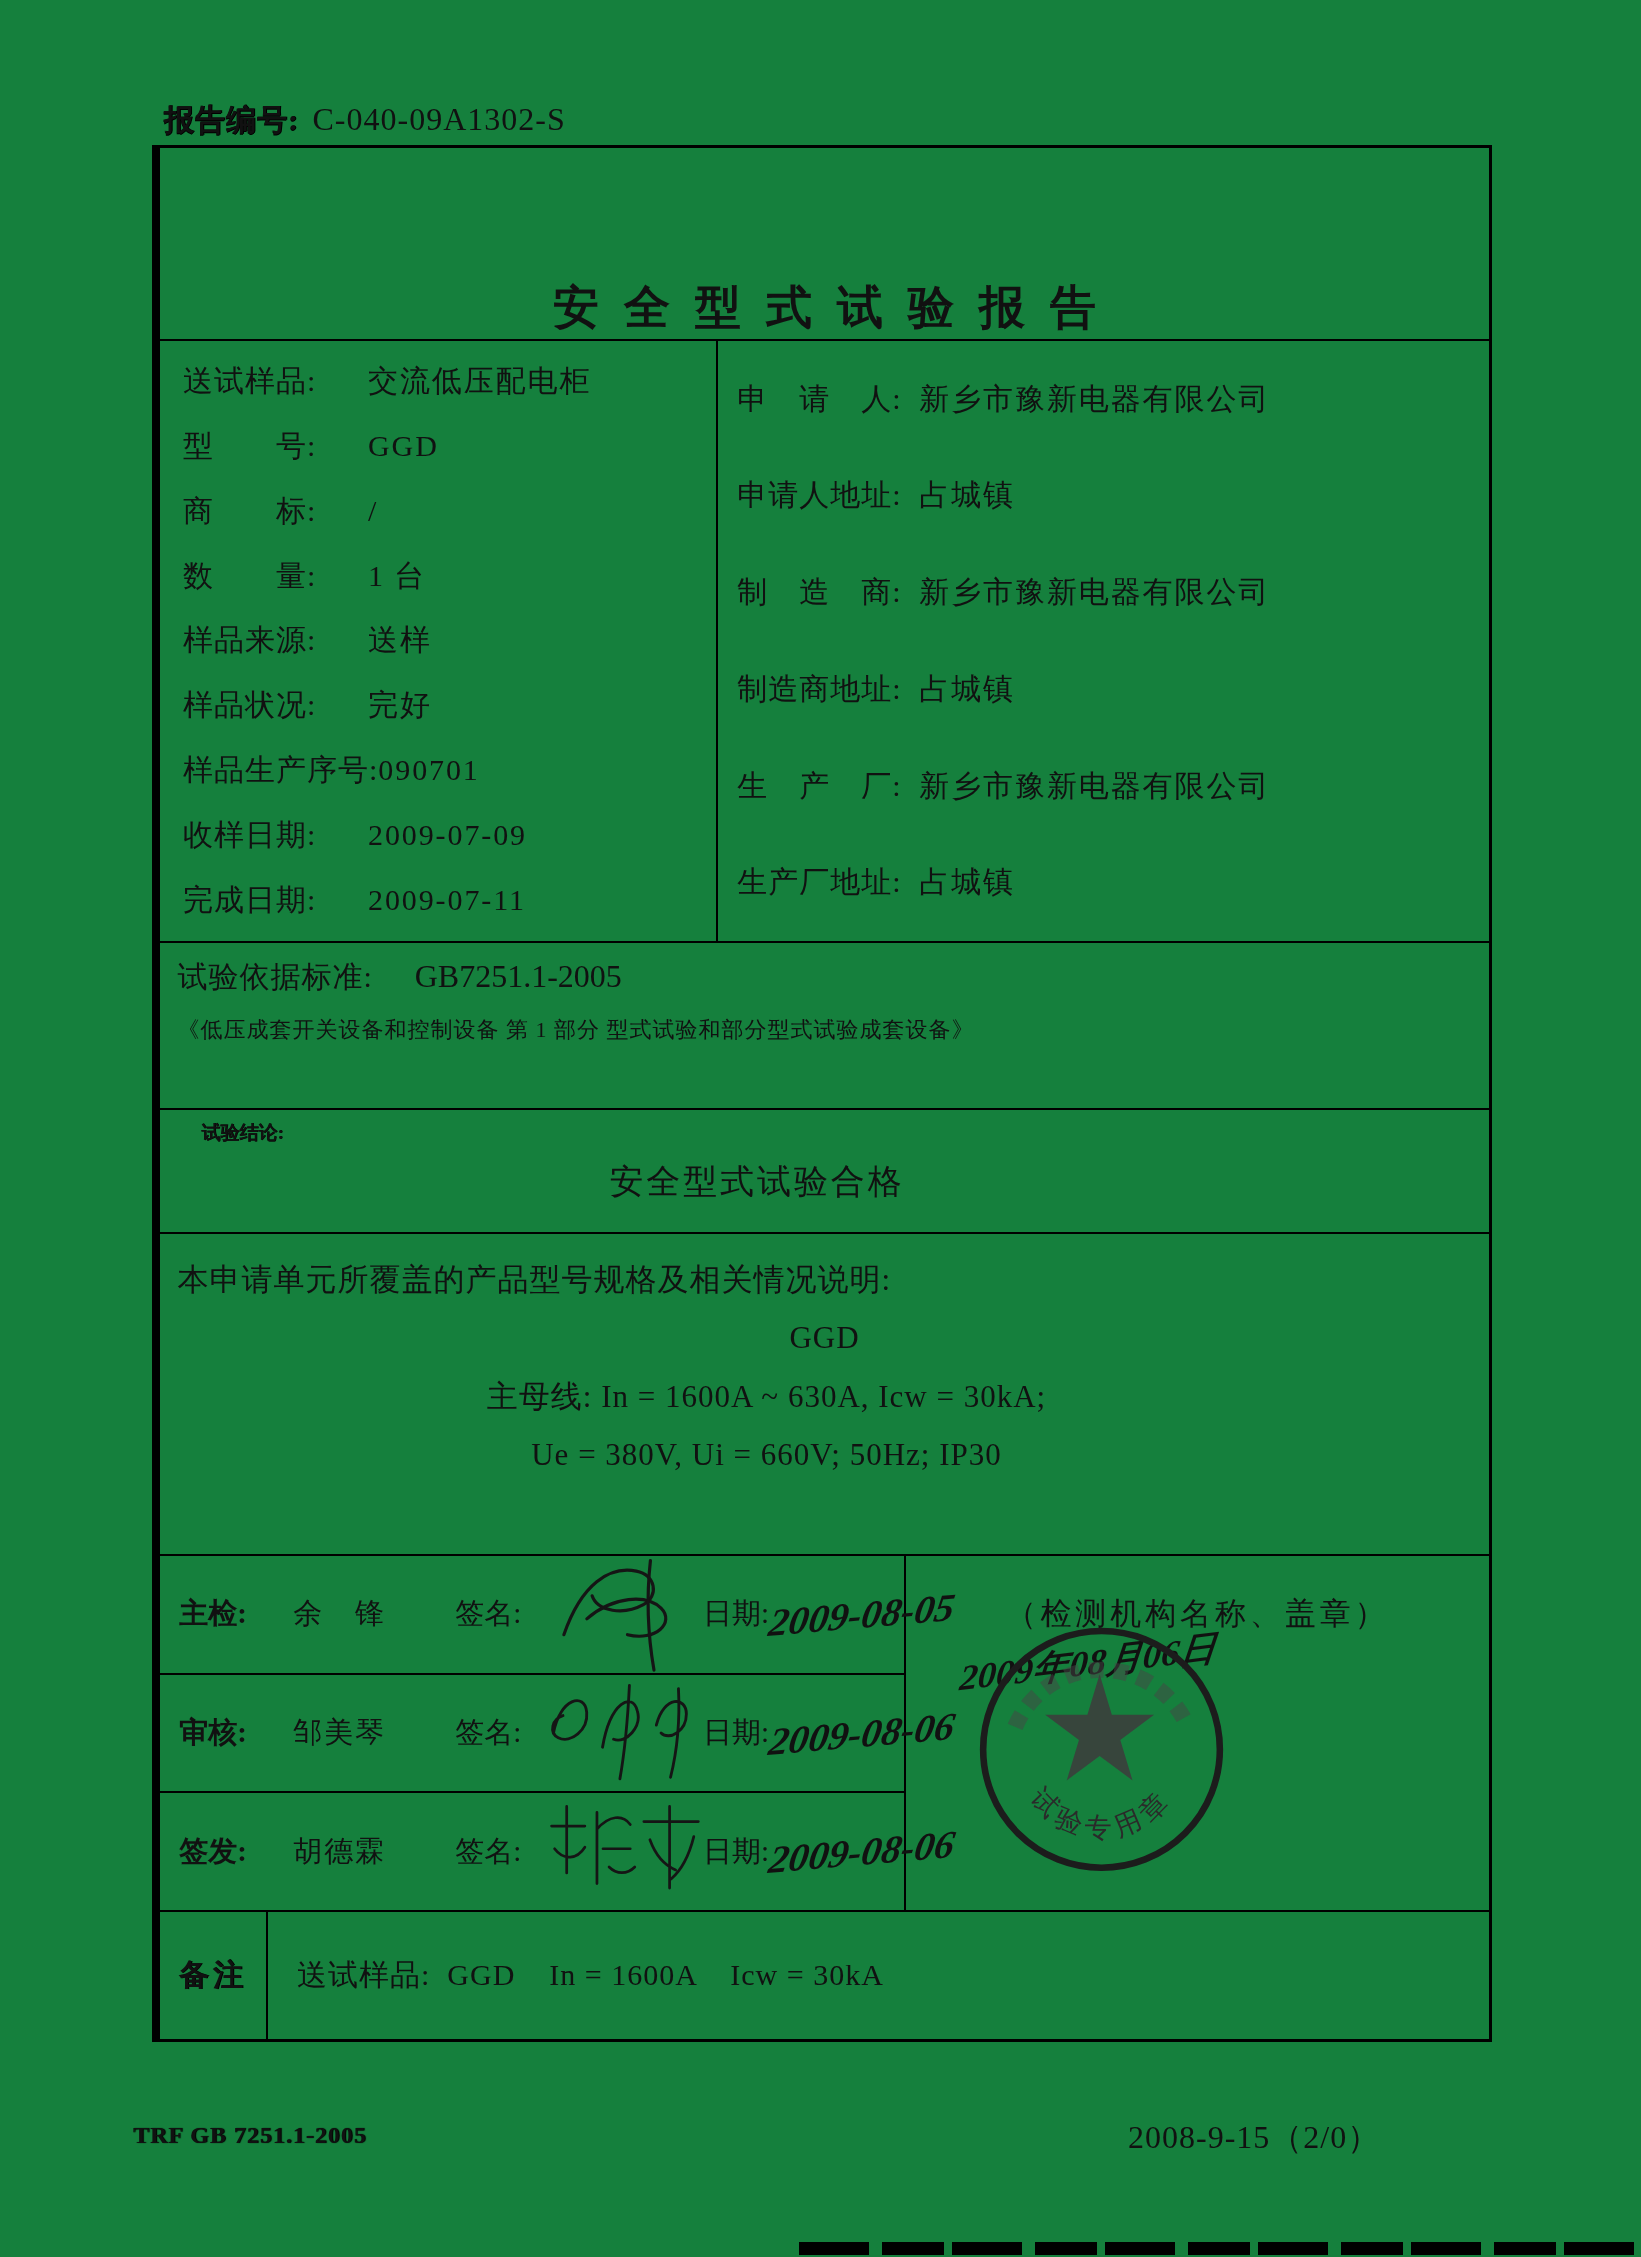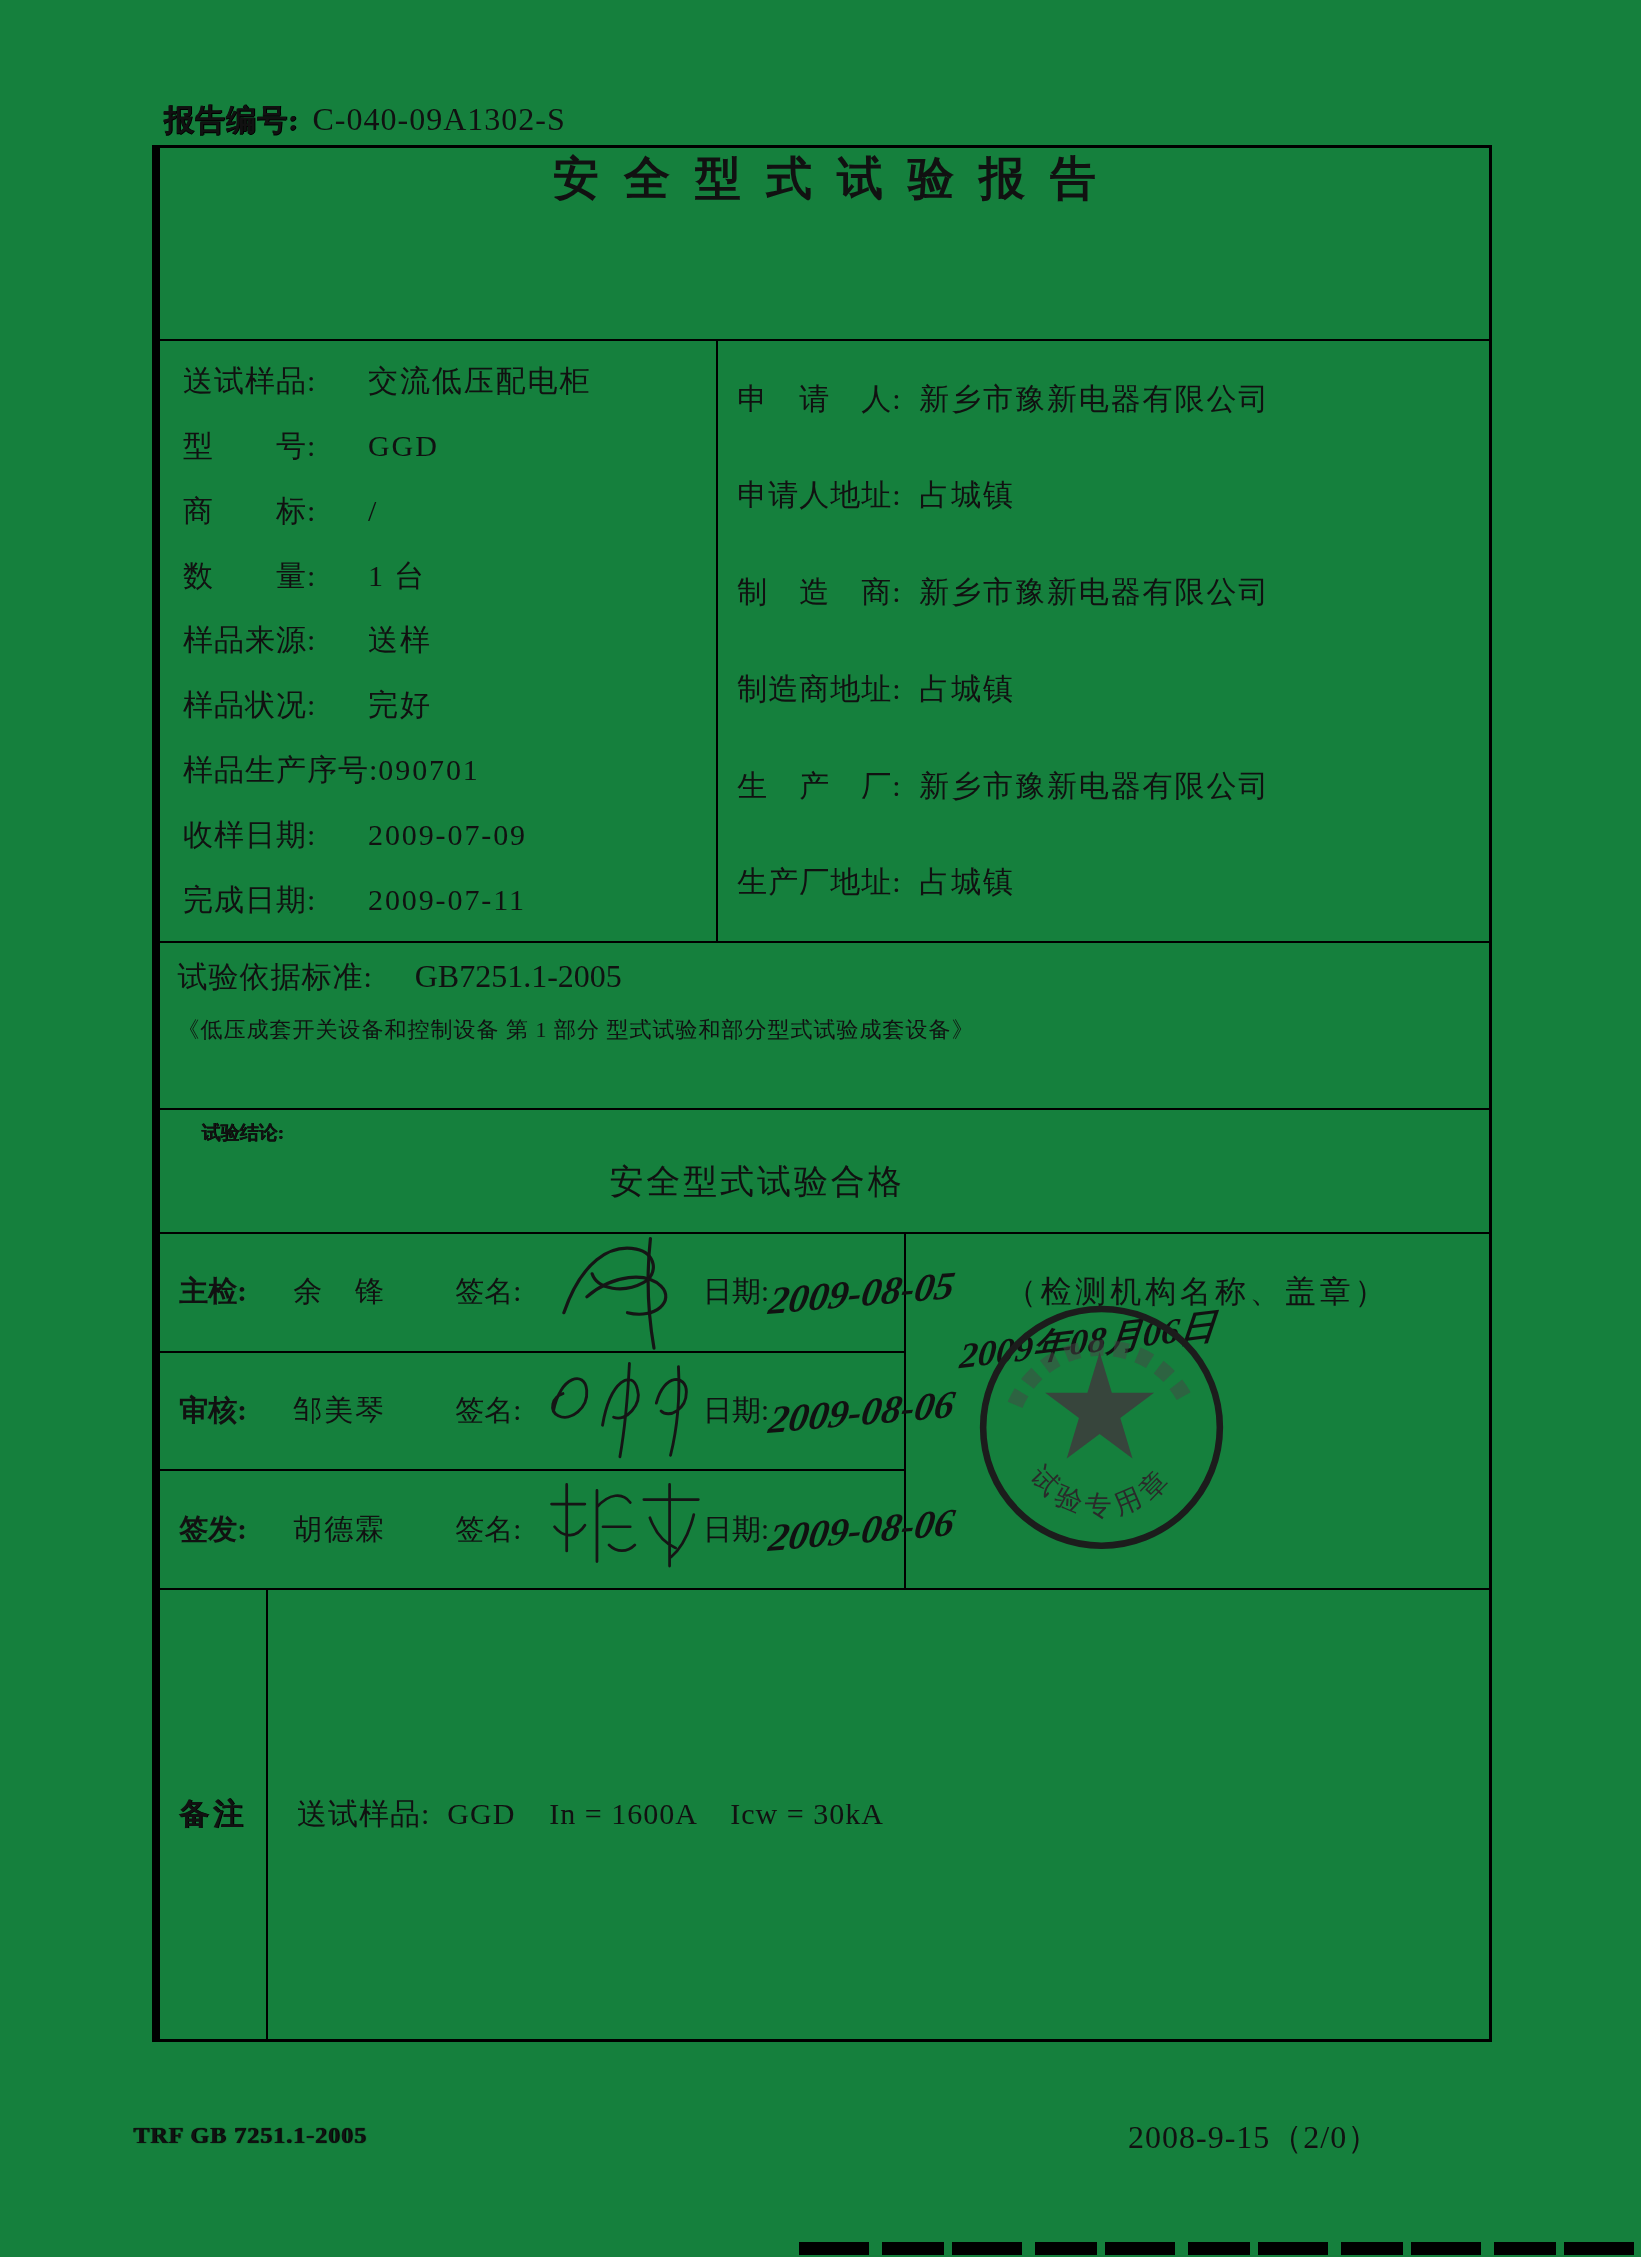--- a/index.html
+++ b/index.html
@@ -15,21 +15,21 @@
 
   
   .box{
     position:absolute; left:152px; top:145px; width:1340px; height:1897px;
     border:3.9px solid #000; border-left-width:8.7px; box-sizing:border-box;
     display:flex; flex-direction:column;
   }
   .sec{box-sizing:border-box;}
   .sec + .sec{border-top:2.9px solid #000;}
 
-  .sec-title{height:191px; display:flex; align-items:flex-start; justify-content:center;}
+  .sec-title{height:191px; display:flex; align-items:flex-end; justify-content:center;}
   .doc-title{font-size:46px; font-weight:700; letter-spacing:25px; padding-left:25px;}
 
   .sec-info{height:602px; display:flex;}
   .info-left{width:558px; border-right:2.9px solid #000; box-sizing:border-box;
     display:flex; flex-direction:column; justify-content:space-around; padding:7.7px 0 7.7px 23px;}
   .info-right{flex:1; display:flex; flex-direction:column; justify-content:space-around; padding:9.7px 0 9.7px 19.3px;}
   .info-row{font-size:30px; white-space:nowrap;}
   .info-row .lbl{display:inline-block; min-width:185px; letter-spacing:1px;}
   .info-right .info-row .lbl{min-width:182px;}
   .info-row .val{letter-spacing:1.9px;}
@@ -123,20 +123,26 @@
         <span class="lbl">试验依据标准:</span><span class="code">GB7251.1-2005</span>
       </div>
       <div class="std-line2">《低压成套开关设备和控制设备 第 1 部分 型式试验和部分型式试验成套设备》</div>
     </div>
 
     <div class="sec sec-conclusion">
       <div class="concl-lbl">试验结论:</div>
       <div class="concl-val">安全型式试验合格</div>
     </div>
 
+    <div class="sec sec-coverage">
+      <div class="cov-title">本申请单元所覆盖的产品型号规格及相关情况说明:</div>
+      <div class="cov-line">GGD</div>
+      <div class="cov-line cov-shift">主母线: In = 1600A ~ 630A, Icw = 30kA;</div>
+      <div class="cov-line cov-shift">Ue = 380V, Ui = 660V; 50Hz; IP30</div>
+    </div>
 
     <div class="sec sec-sign">
       <div class="sign-left">
 
         <div class="sig-row">
           <span class="role">主检:</span>
           <span class="name">余　锋</span>
           <span class="slabel">签名:</span>
           <svg class="sig-script" viewBox="0 0 180 120">
             <path d="M14,88 C34,30 66,10 96,16 C118,20 122,44 104,54 C82,66 52,62 46,44"></path>

